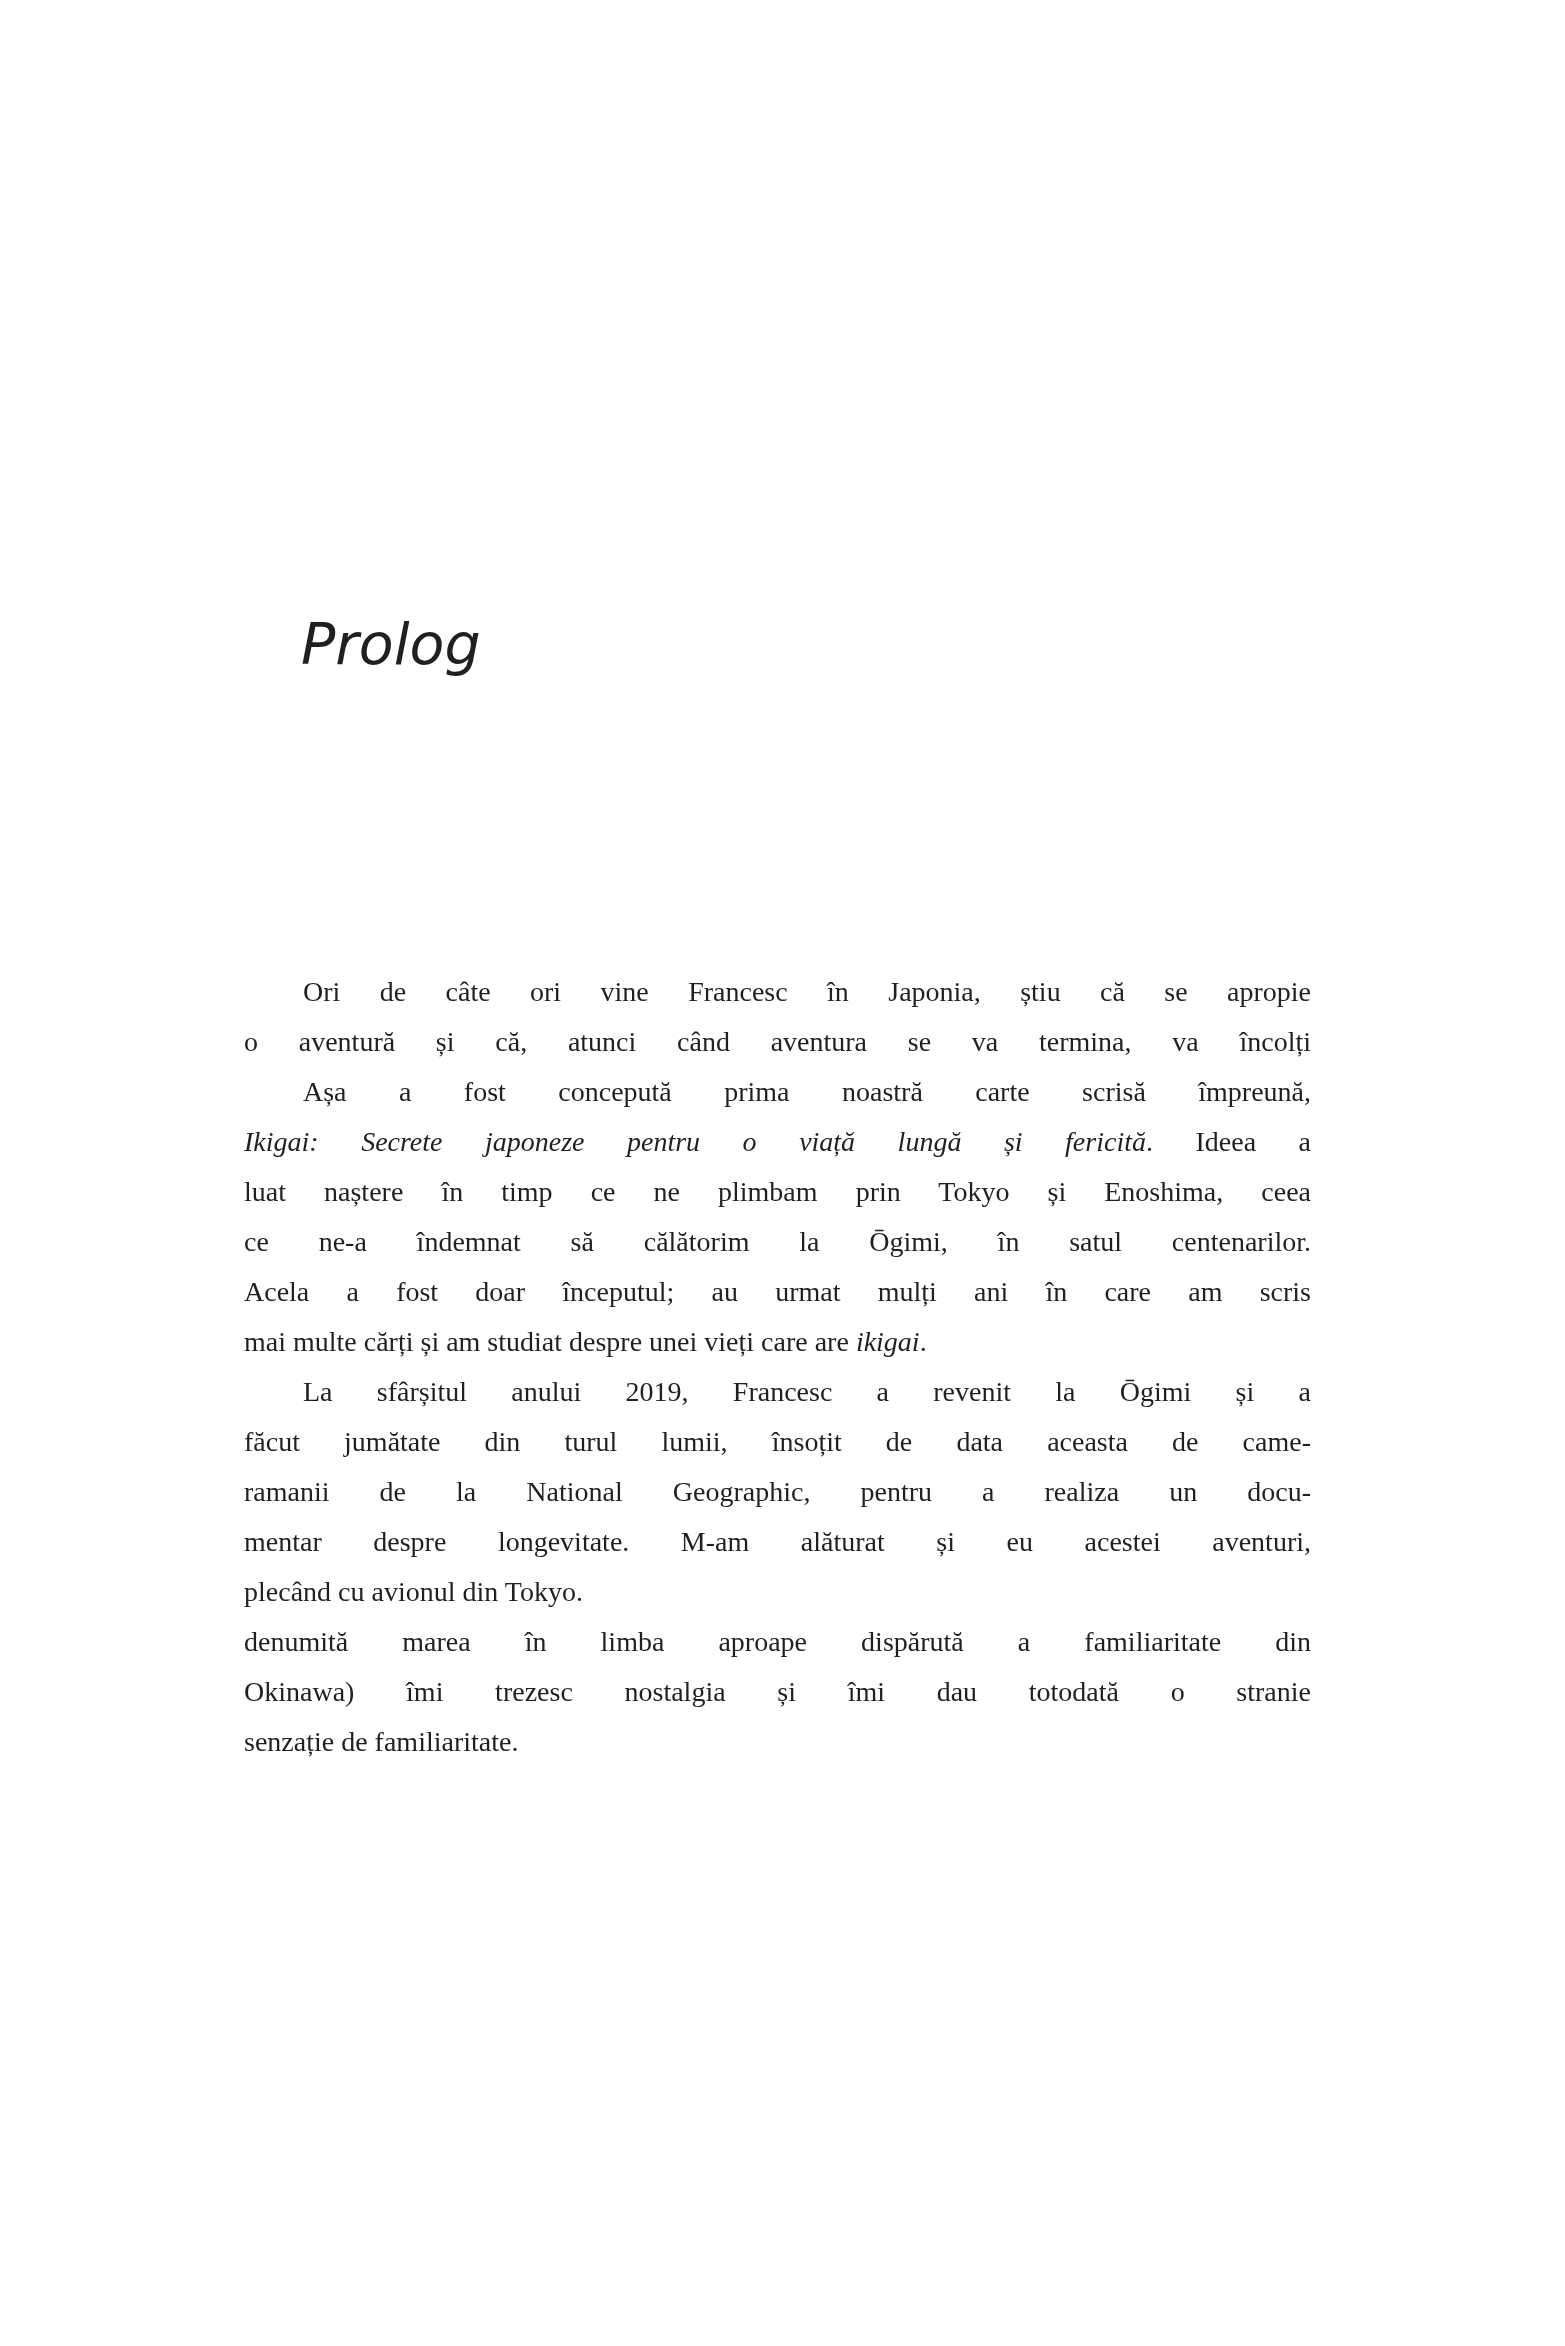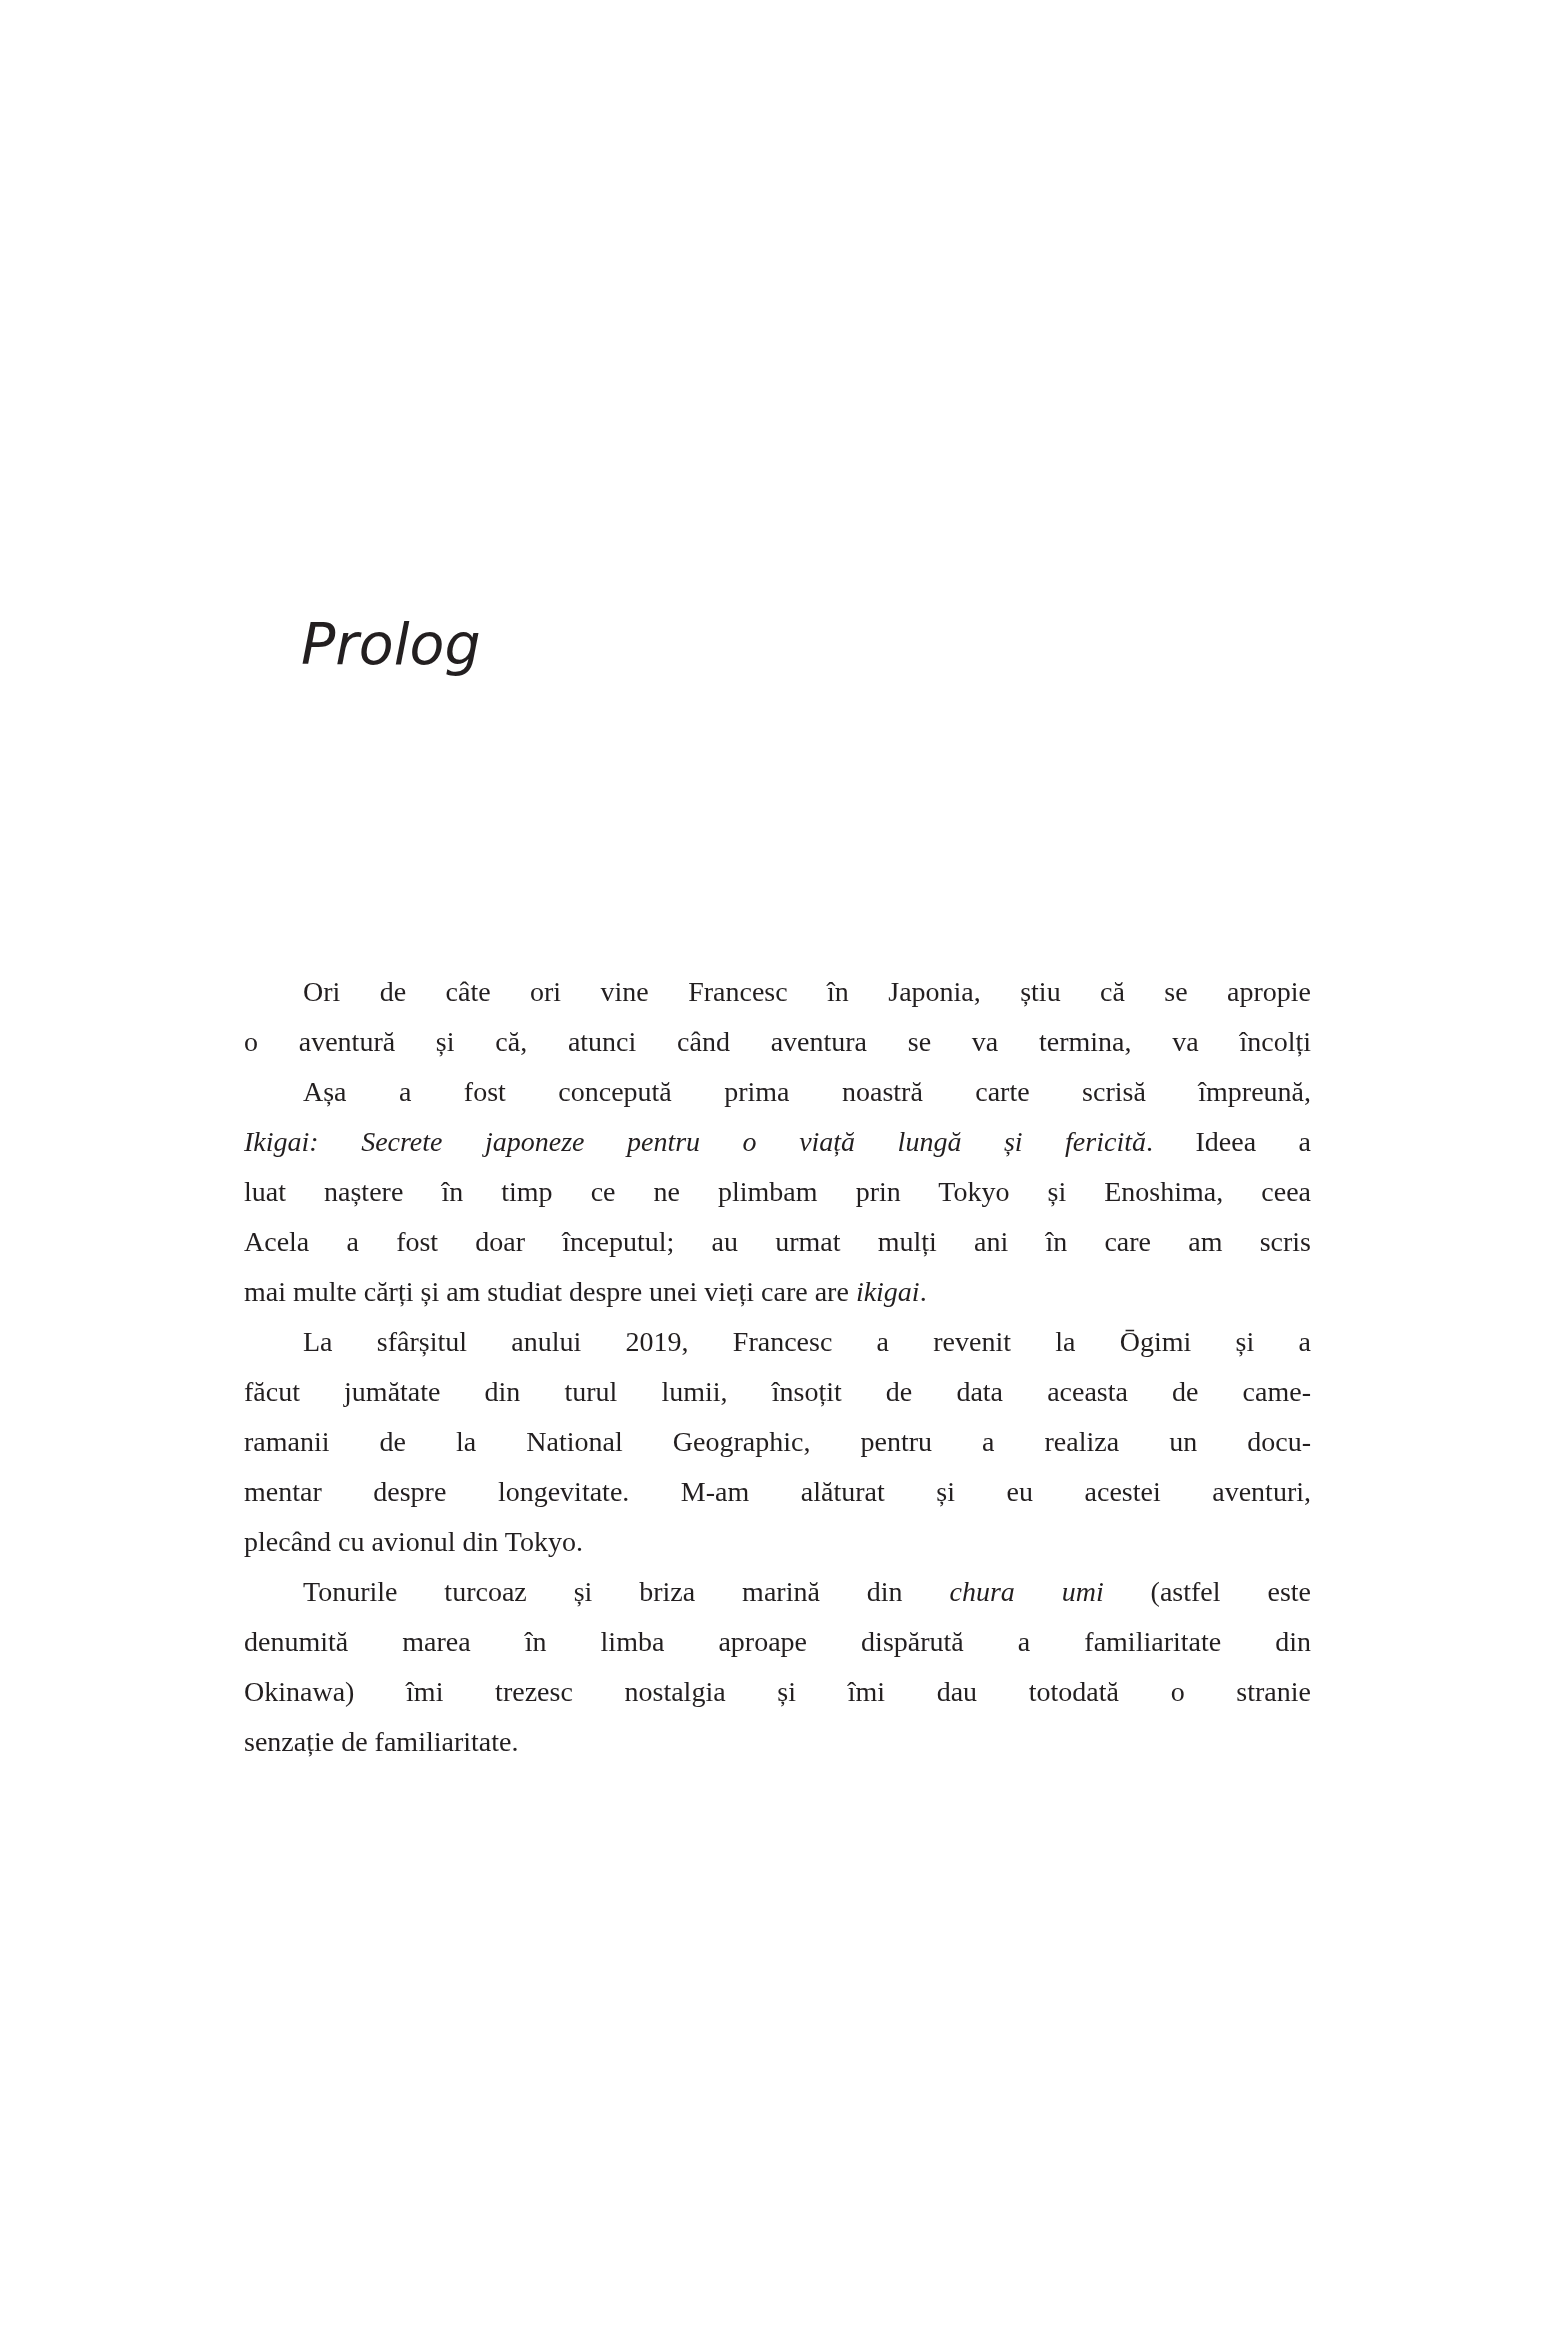--- a/index.html
+++ b/index.html
@@ -31,31 +31,31 @@
   <h1 class="heading">Prolog</h1>
   <div class="body" id="body">
       <div>
         <span class="line indent"><span>Ori de câte ori vine Francesc în Japonia, știu că se apropie</span></span>
         <span class="line"><span>o aventură și că, atunci când aventura se va termina, va încolți</span></span>
       </div>
       <div>
         <span class="line indent"><span>Așa a fost concepută prima noastră carte scrisă împreună,</span></span>
         <span class="line"><span class="seg-it">Ikigai: Secrete japoneze pentru o viață lungă și fericită</span><span>. Ideea a</span></span>
         <span class="line"><span>luat naștere în timp ce ne plimbam prin Tokyo și Enoshima, ceea</span></span>
+        <span class="line"><span>ce ne-a îndemnat să călătorim la Ōgimi, în satul centenarilor.</span></span>
         <span class="line"><span>Acela a fost doar începutul; au urmat mulți ani în care am scris</span></span>
         <span class="line last"><span>mai multe cărți și am studiat despre unei vieți care are </span><span class="seg-it">ikigai</span><span>.</span></span>
       </div>
       <div>
         <span class="line indent"><span>La sfârșitul anului 2019, Francesc a revenit la Ōgimi și a</span></span>
         <span class="line"><span>făcut jumătate din turul lumii, însoțit de data aceasta de came-</span></span>
         <span class="line"><span>ramanii de la National Geographic, pentru a realiza un docu-</span></span>
         <span class="line"><span>mentar despre longevitate. M-am alăturat și eu acestei aventuri,</span></span>
         <span class="line last"><span>plecând cu avionul din Tokyo.</span></span>
       </div>
       <div>
-        <span class="line indent"><span>Tonurile turcoaz și briza marină din </span><span class="seg-it">chura umi</span><span> (astfel este</span></span>
         <span class="line"><span>denumită marea în limba aproape dispărută a familiaritate din</span></span>
         <span class="line"><span>Okinawa) îmi trezesc nostalgia și îmi dau totodată o stranie</span></span>
         <span class="line last"><span>senzație de familiaritate.</span></span>
       </div>
     </div>
 </div>
 
 
 </body></html>

